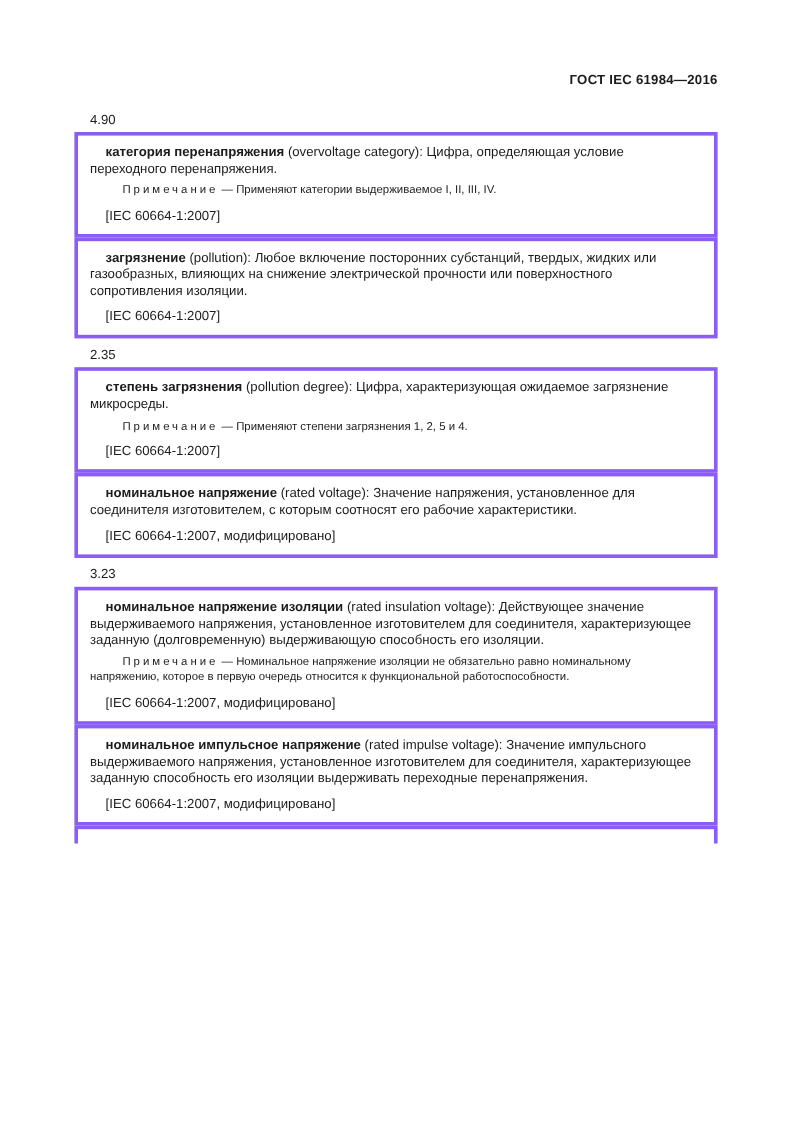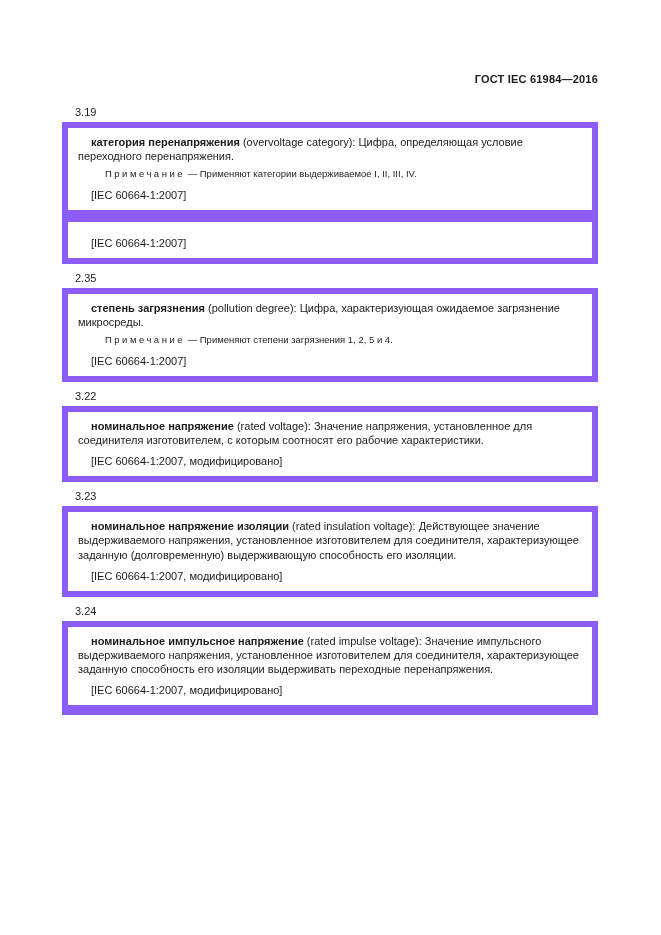--- a/index.html
+++ b/index.html
@@ -1,21 +1,21 @@
 <!DOCTYPE html>
 <html><head>
 <meta charset="utf-8">
 <style>
   * { margin: 0; padding: 0; box-sizing: border-box; }
   html, body { background: #ffffff; }
   .page {
     position: relative;
     width: 661px;
     height: 699px;
-    margin: 16px auto;
+    margin: 4px auto;
     background: #ffffff;
     font-family: "Liberation Sans", sans-serif;
     color: #1c1c1c;
     overflow: hidden;
   }
   .doc-header {
     position: absolute;
     top: 57px;
     right: 63px;
     font-size: 11px;
@@ -27,21 +27,21 @@
     top: 90px;
     left: 62px;
     width: 536px;
   }
   .entry .num {
     font-size: 11px;
     margin: 8px 0 4px 13px;
   }
   .entry:first-child .num { margin-top: 0; }
   .box {
-    border: 6px solid #8b5cf6;
+    border: 3px solid #8b5cf6;
     padding: 7px 10px 8px 10px;
     font-size: 11px;
     line-height: 1.28;
   }
   .def { text-indent: 13px; }
   .note {
     font-size: 9.5px;
     line-height: 1.35;
     text-indent: 27px;
     margin-top: 5px;
@@ -60,62 +60,62 @@
 </style>
 </head>
 <body>
 
 <div class="page">
 
   <div class="doc-header">ГОСТ IEC 61984—2016</div>
 
   <div class="content">
   <section class="entry">
-    <p class="num">3.19</p>
+    <p class="num">4.90</p>
     <div class="box">
       <p class="def"><b class="term">категория перенапряжения</b><span> (overvoltage category): Цифра, определяющая условие переходного перенапряжения.</span></p>
       <p class="note"><span class="note-label">Примечание</span> <span>— Применяют категории выдерживаемое I, II, III, IV.</span></p>
       <p class="src">[IEC 60664-1:2007]</p>
     </div>
   </section>
 
   <section class="entry">
     <div class="box">
+      <p class="def"><b class="term">загрязнение</b><span> (pollution): Любое включение посторонних субстанций, твердых, жидких или газообразных, влияющих на снижение электрической прочности или поверхностного сопротивления изоляции.</span></p>
 
       <p class="src">[IEC 60664-1:2007]</p>
     </div>
   </section>
 
   <section class="entry">
     <p class="num">2.35</p>
     <div class="box">
       <p class="def"><b class="term">степень загрязнения</b><span> (pollution degree): Цифра, характеризующая ожидаемое загрязнение микросреды.</span></p>
       <p class="note"><span class="note-label">Примечание</span> <span>— Применяют степени загрязнения 1, 2, 5 и 4.</span></p>
       <p class="src">[IEC 60664-1:2007]</p>
     </div>
   </section>
 
   <section class="entry">
-    <p class="num">3.22</p>
     <div class="box">
       <p class="def"><b class="term">номинальное напряжение</b><span> (rated voltage): Значение напряжения, установленное для соединителя изготовителем, с которым соотносят его рабочие характеристики.</span></p>
       <p class="src">[IEC 60664-1:2007, модифицировано]</p>
     </div>
   </section>
 
   <section class="entry">
     <p class="num">3.23</p>
     <div class="box">
       <p class="def"><b class="term">номинальное напряжение изоляции</b><span> (rated insulation voltage): Действующее значение выдерживаемого напряжения, установленное изготовителем для соединителя, характеризующее заданную (долговременную) выдерживающую способность его изоляции.</span></p>
+      <p class="note"><span class="note-label">Примечание</span> <span>— Номинальное напряжение изоляции не обязательно равно номинальному напряжению, которое в первую очередь относится к функциональной работоспособности.</span></p>
       <p class="src">[IEC 60664-1:2007, модифицировано]</p>
     </div>
   </section>
 
   <section class="entry">
-    <p class="num">3.24</p>
     <div class="box">
       <p class="def"><b class="term">номинальное импульсное напряжение</b><span> (rated impulse voltage): Значение импульсного выдерживаемого напряжения, установленное изготовителем для соединителя, характеризующее заданную способность его изоляции выдерживать переходные перенапряжения.</span></p>
 
       <p class="src">[IEC 60664-1:2007, модифицировано]</p>
     </div>
   </section>
 
   <section class="entry">
     <div class="box">
       <p class="src">[IEC 60664-1:2007, модифицировано]</p>

